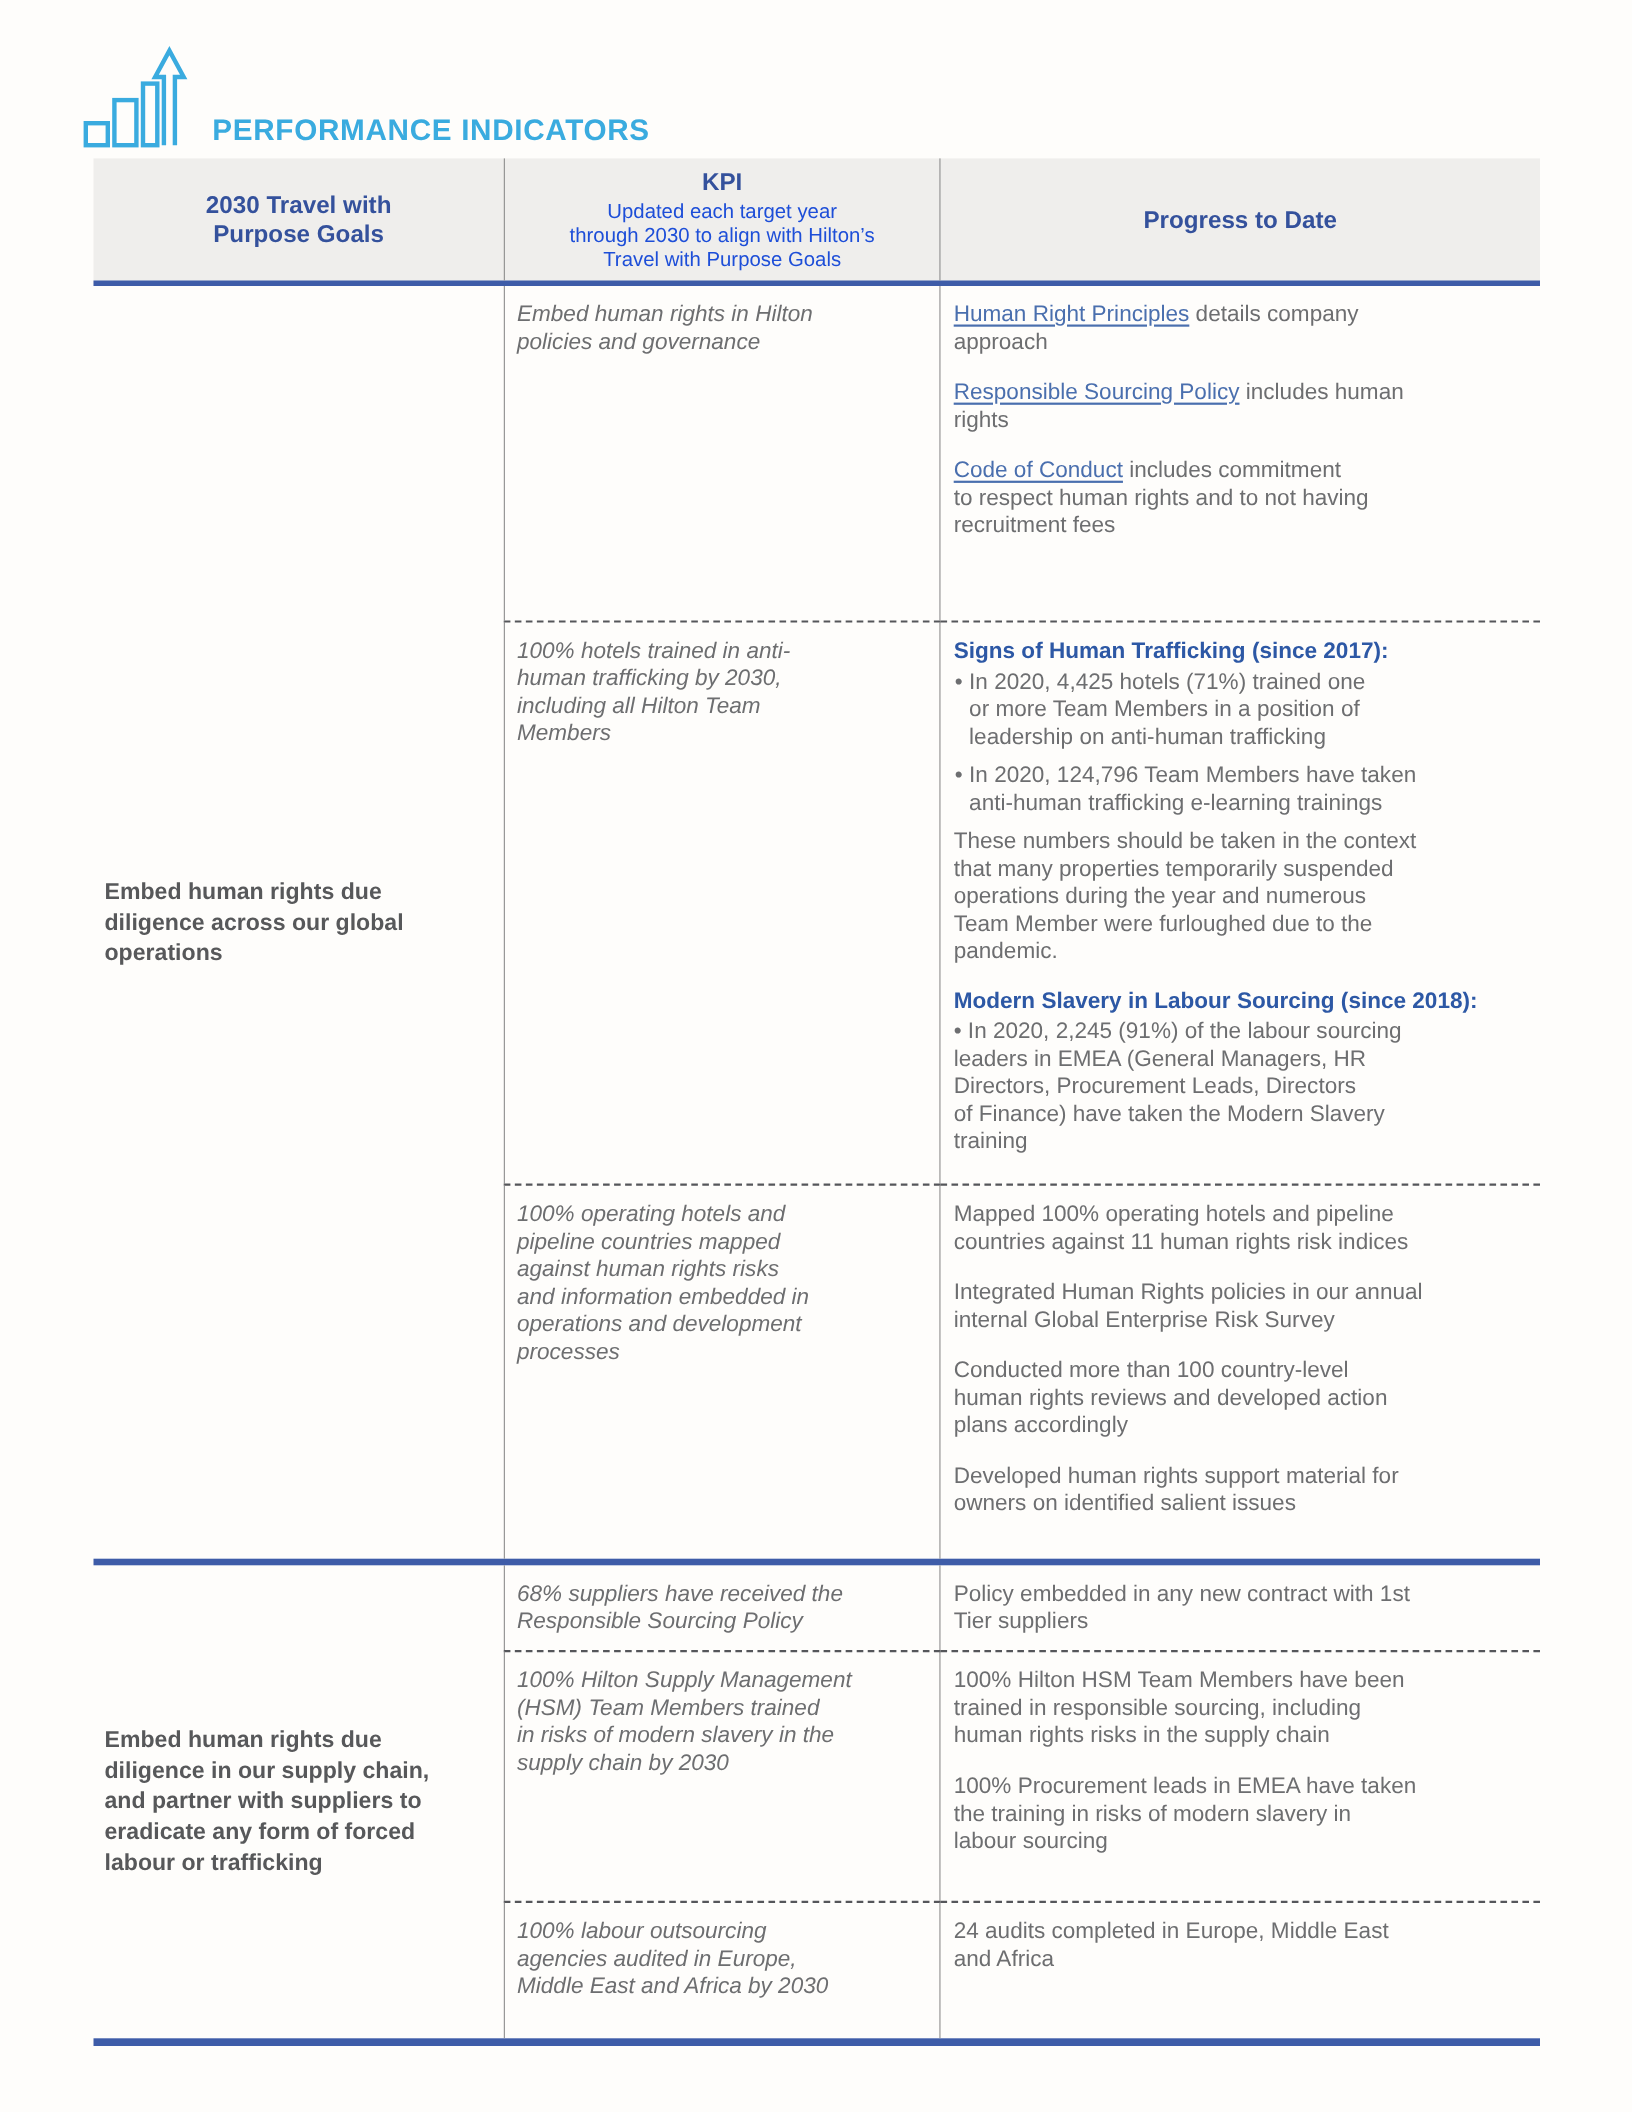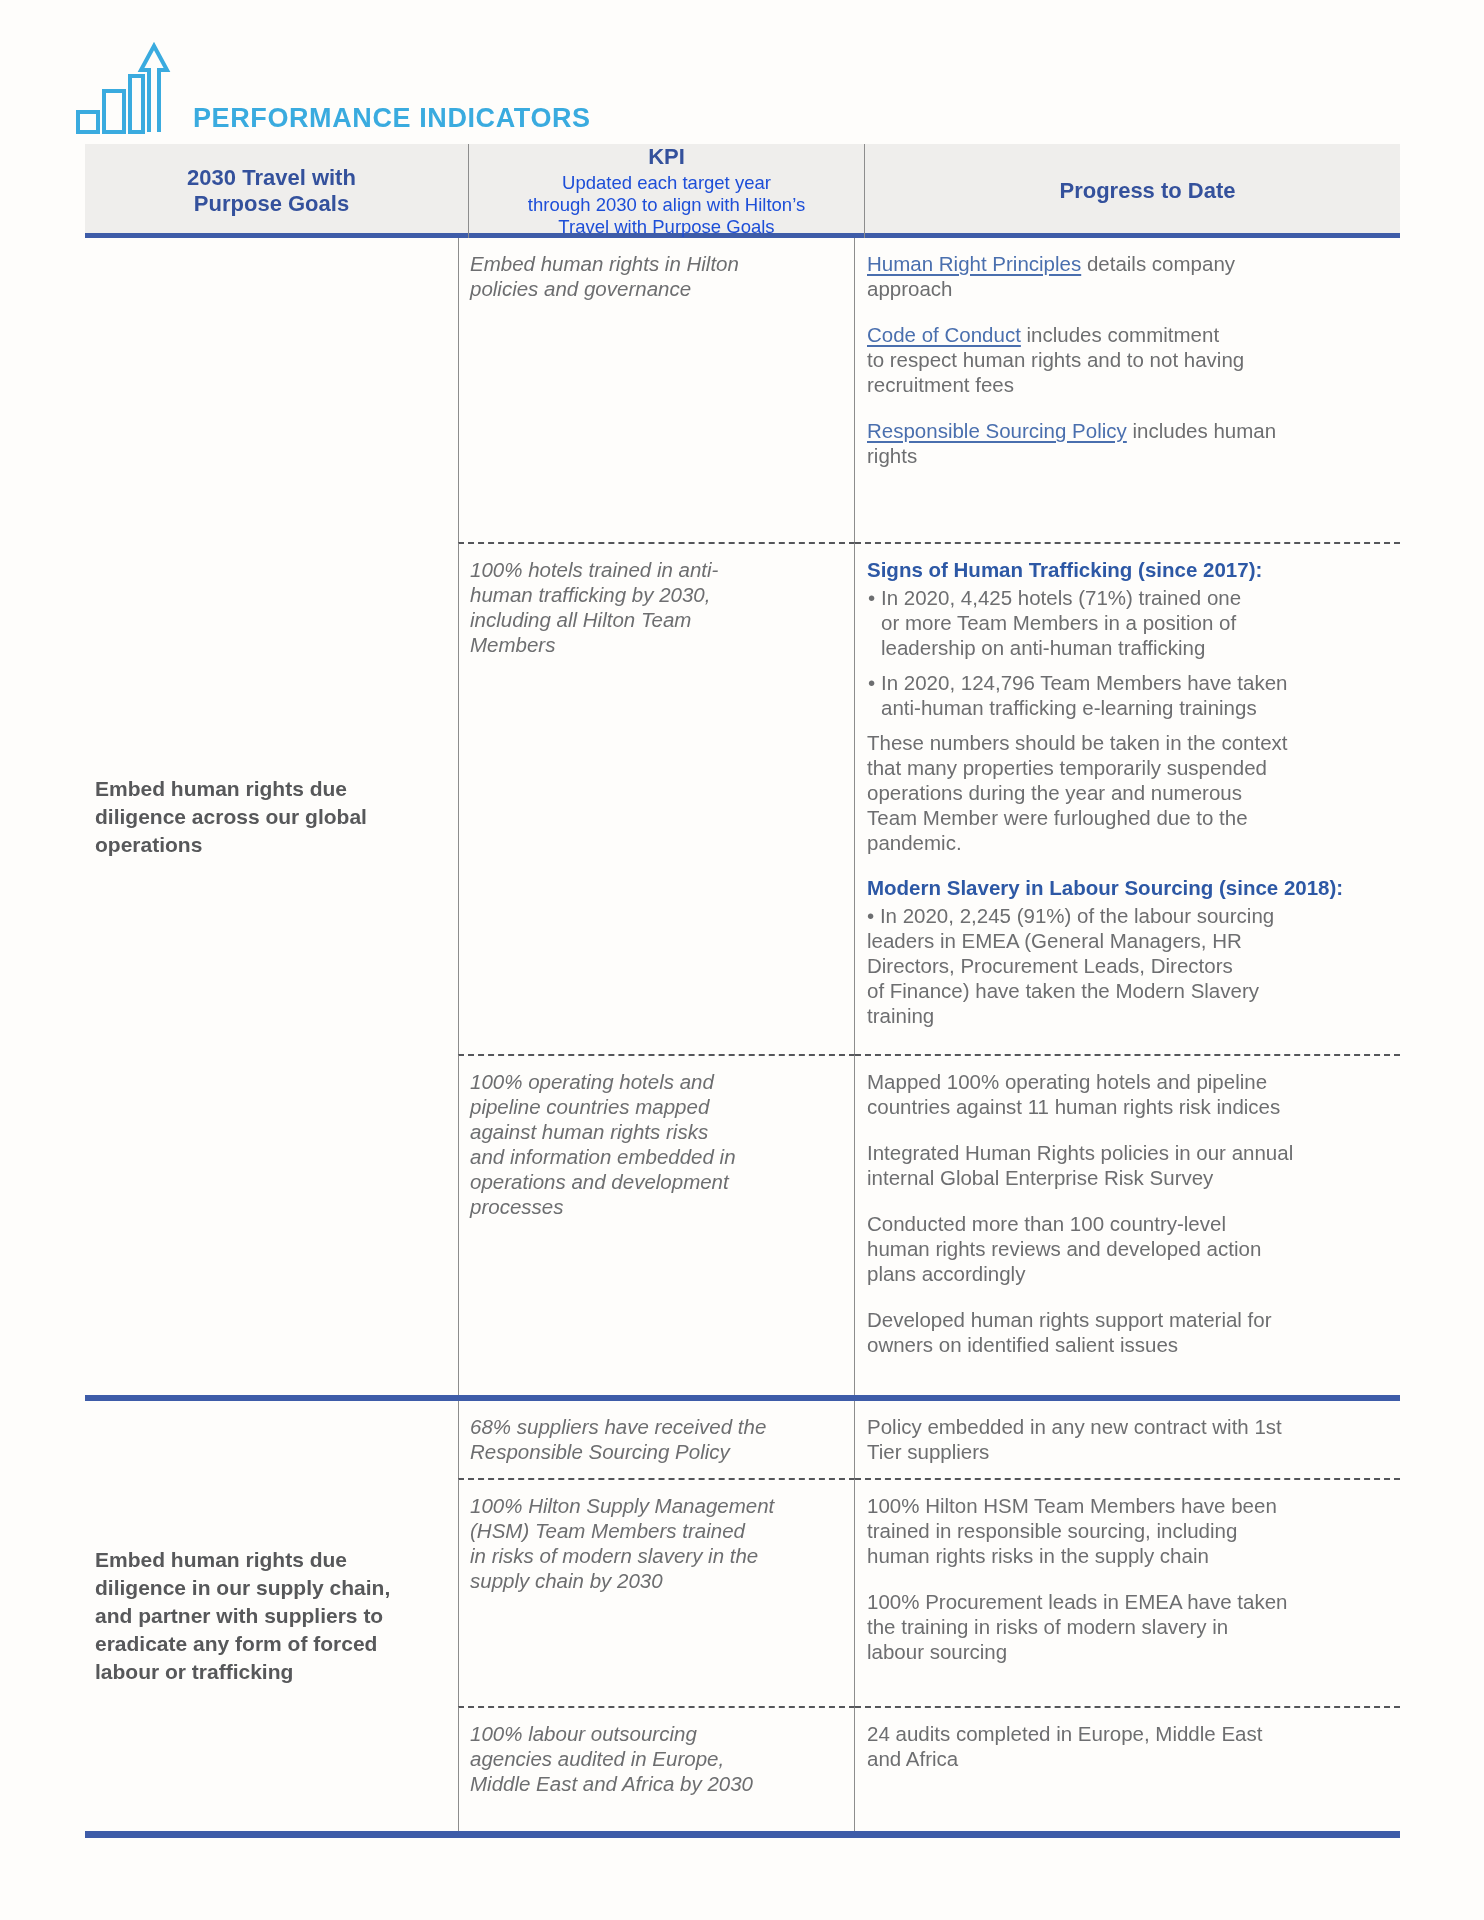--- a/index.html
+++ b/index.html
@@ -24,23 +24,22 @@
     color: var(--accent, #3aabdf);
   }
   .chart-icon { flex: 0 0 auto; }
 
   
   .perf-table { margin-left: 85px; width: 1315px; }
 
   .thead {
     display: grid; grid-template-columns: 373px 397px 545px;
     background: var(--header_bg, #efeeec);
-    height: 94px;
+    height: 116px;
     border-bottom: 5px solid var(--divider, #3e5ca8);
-    gap: 10px;
   }
   .th {
     display: flex; flex-direction: column; justify-content: center; align-items: center;
     text-align: center;
     color: var(--header_text, #34519c);
     font-weight: bold; font-size: 22px; line-height: 26px;
   }
   .th.col-kpi { border-left: 1px solid #8d8d8d; border-right: 1px solid #8d8d8d; }
   .kpi-sub {
     font-weight: normal; font-size: 18.5px; line-height: 22px;
@@ -134,25 +133,25 @@
     <section class="group g1">
       <div class="goal-cell pre">Embed human rights due
 diligence across our global
 operations</div>
 
       <div class="kpi-cell row1 pre">Embed human rights in Hilton
 policies and governance</div>
       <div class="prog-cell row1">
         <p><a class="doc-link">Human Right Principles</a><span class="pre"> details company
 approach</span></p>
+        <p><a class="doc-link">Responsible Sourcing Policy</a><span class="pre"> includes human
+rights</span></p>
         <p><a class="doc-link">Code of Conduct</a><span class="pre"> includes commitment
 to respect human rights and to not having
 recruitment fees</span></p>
-        <p><a class="doc-link">Responsible Sourcing Policy</a><span class="pre"> includes human
-rights</span></p>
       </div>
 
       <div class="kpi-cell row2 pre">100% hotels trained in anti-
 human trafficking by 2030,
 including all Hilton Team
 Members</div>
       <div class="prog-cell row2">
         <p class="sec-heading">Signs of Human Trafficking (since 2017):</p>
         <p class="bullet pre">In 2020, 4,425 hotels (71%) trained one
 or more Team Members in a position of

